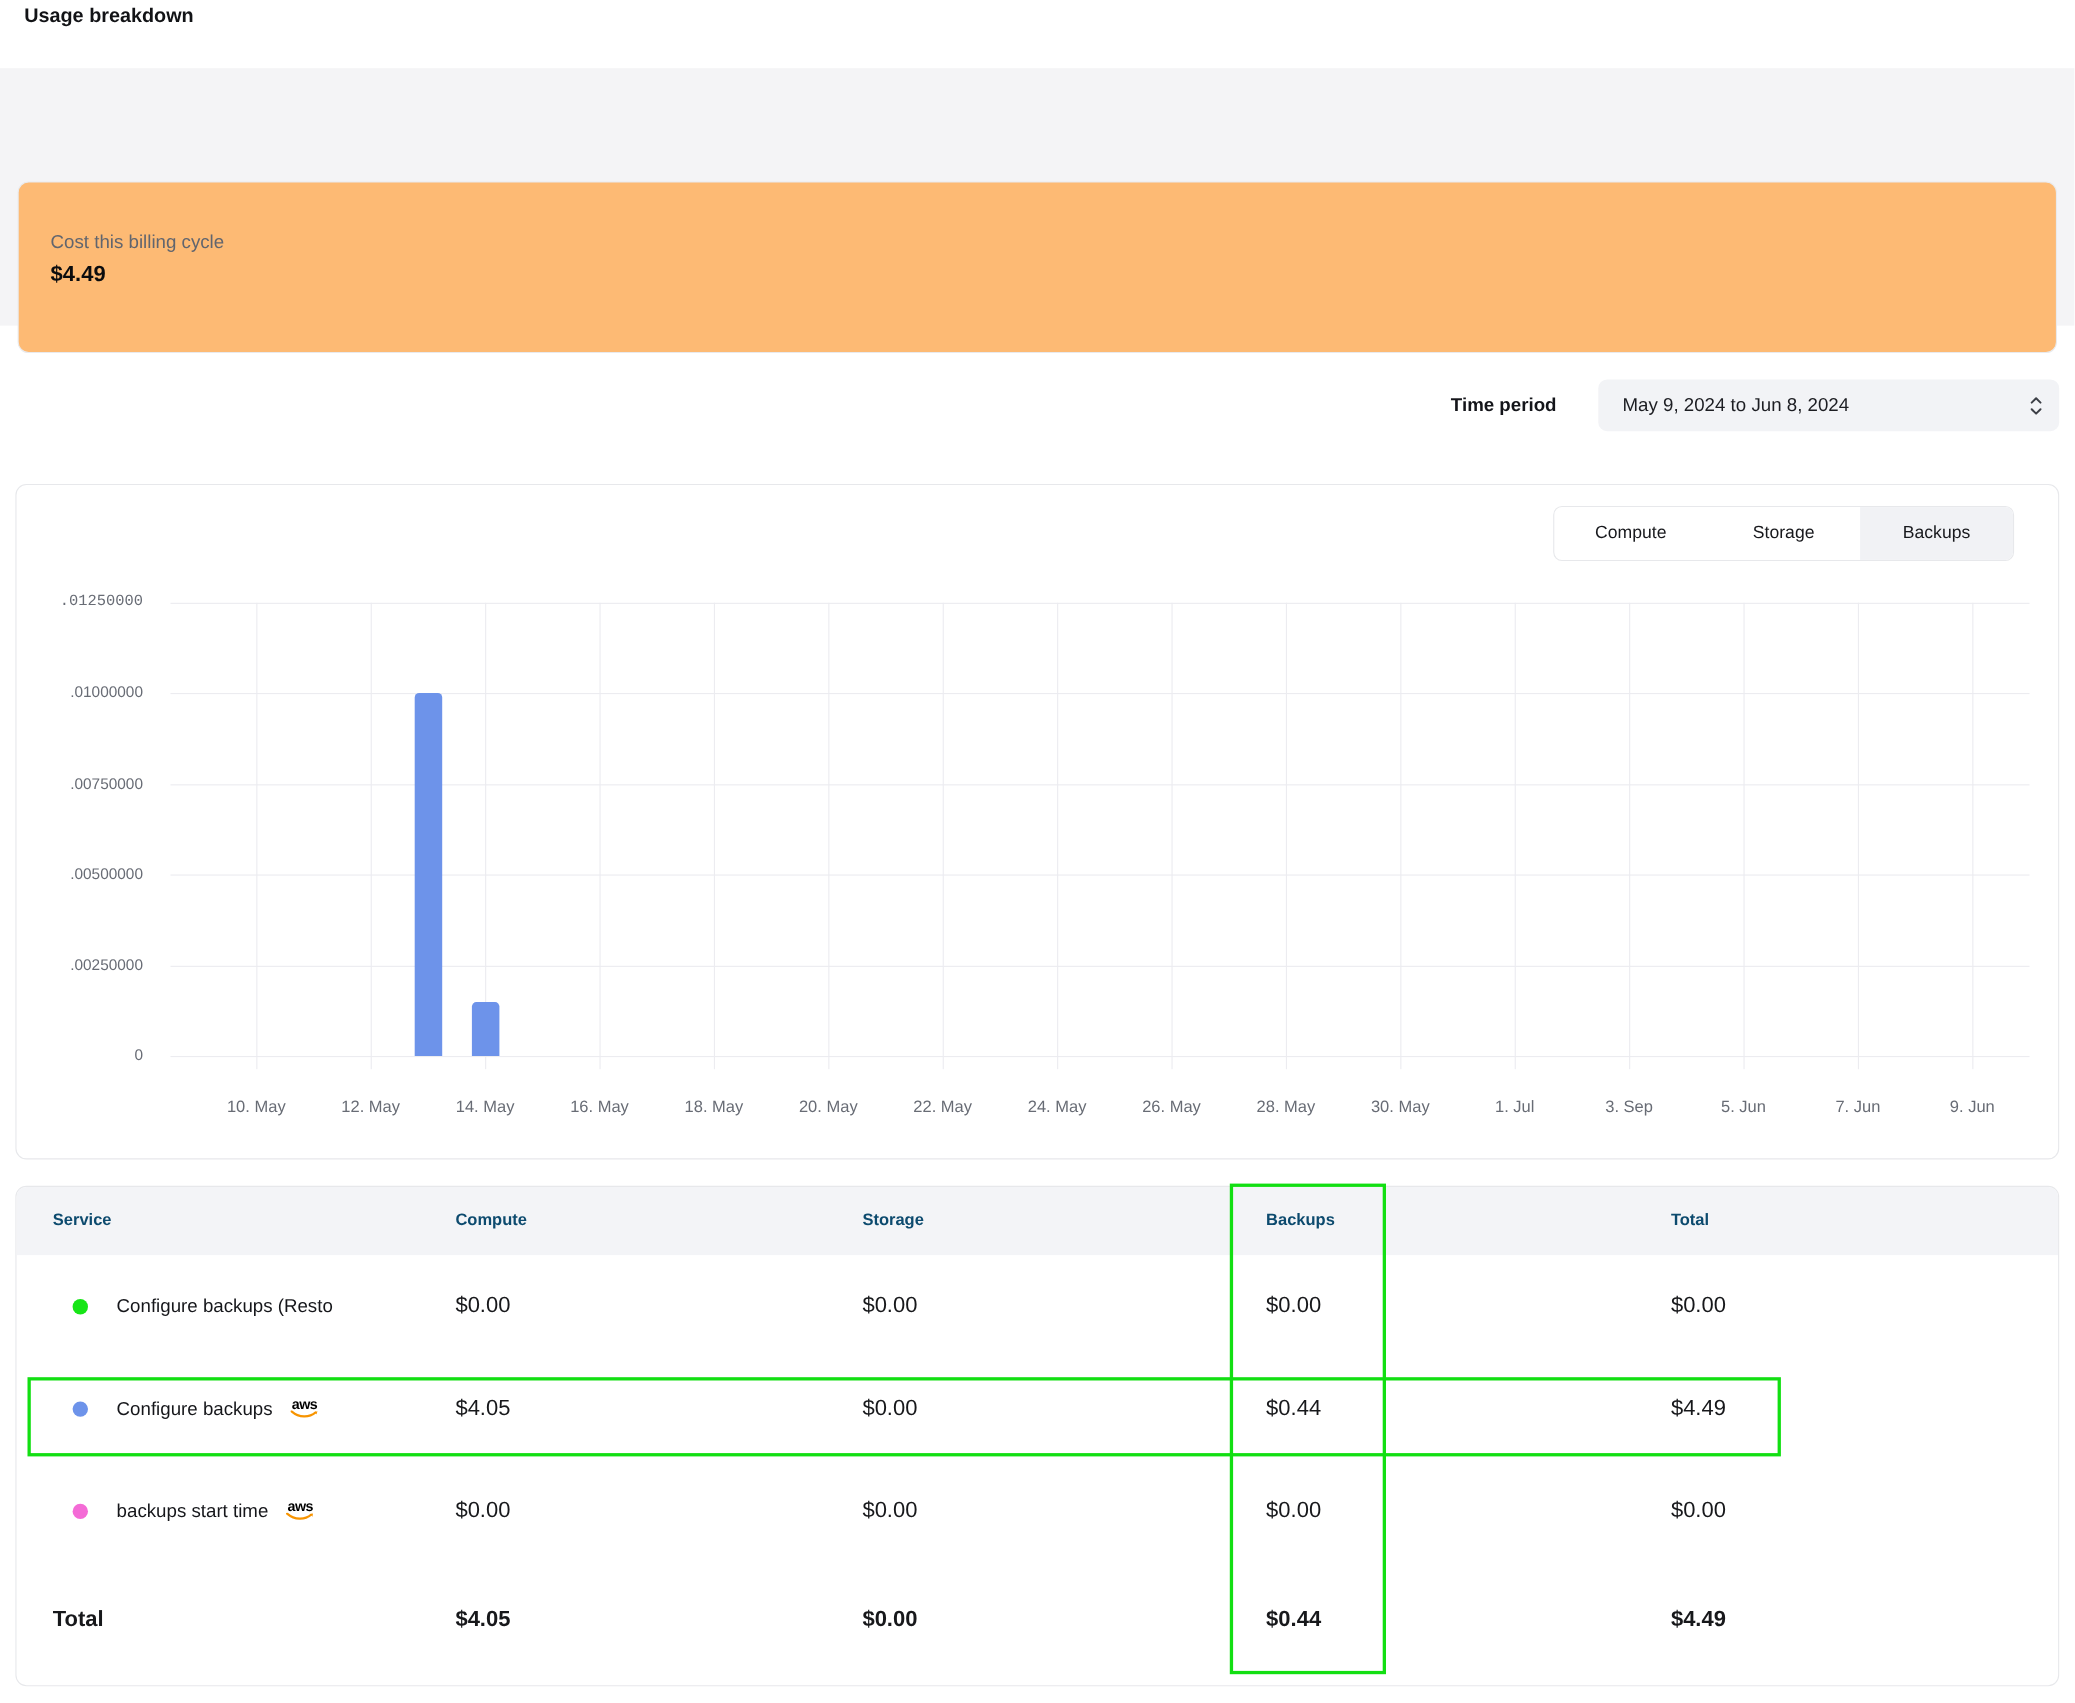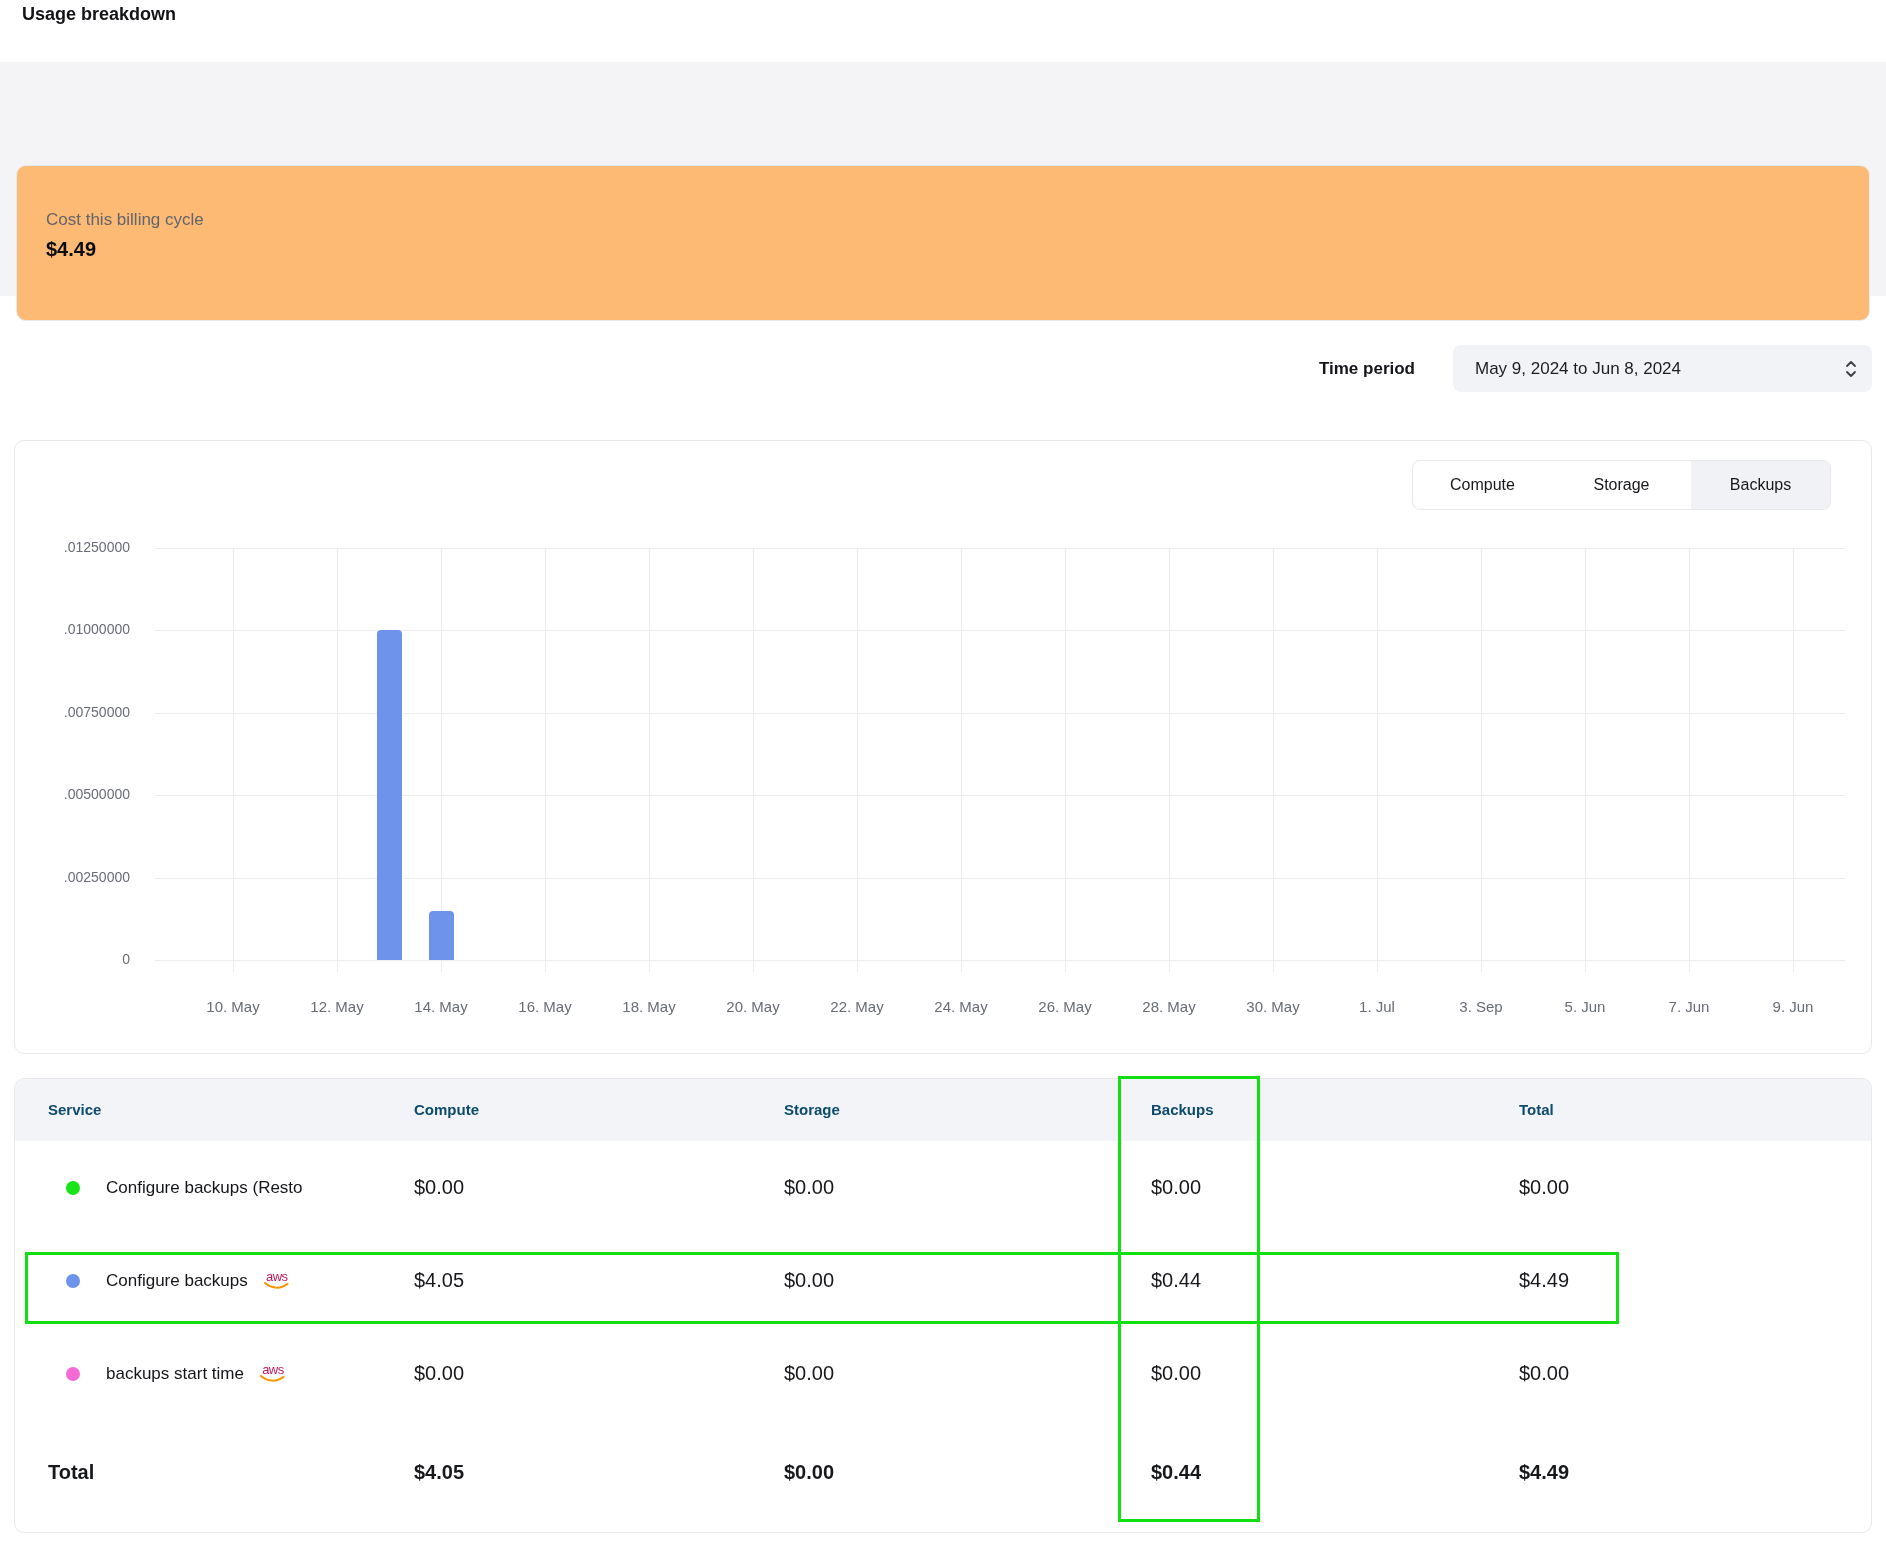--- a/index.html
+++ b/index.html
@@ -41,21 +41,21 @@
   
   .table-card{left:14px;top:1078px;width:1856px;height:453px;background:#fff;
               border:1px solid #e7e8eb;border-radius:10px;overflow:hidden;}
   .thead{left:0;top:0;width:1856px;height:62px;background:#f3f4f7;}
   .th{top:0;height:62px;line-height:62px;font-size:15px;font-weight:600;color:#0c4a6e;}
   .trow{left:0;width:1856px;height:93px;text-align:right;}
   .td{top:0;height:93px;line-height:93px;font-size:20px;color:#17181b;white-space:nowrap;}
   .service-cell{display:flex;align-items:center;height:93px;}
   .dot{width:14px;height:14px;border-radius:50%;margin-right:26px;flex:0 0 auto;}
   .aws-badge{display:inline-flex;flex-direction:column;align-items:center;margin-left:16px;}
-  .aws-text{font-size:13px;font-weight:400;line-height:11px;color:#be185d;letter-spacing:-0.5px;}
+  .aws-text{font-size:13px;font-weight:700;line-height:11px;color:#000000;letter-spacing:-0.5px;}
   .total-row{left:0;top:341px;width:1856px;height:112px;}
   .total-row .td{height:112px;line-height:104px;font-weight:700;}
 
   
   .hl{border:3px solid #12df12;pointer-events:none;z-index:5;background:transparent;}
   .hl-row{left:25px;top:1252px;width:1588px;height:66px;}
   .hl-col{left:1118px;top:1076px;width:136px;height:440px;}
 </style>
 </head>
 <body>
@@ -79,21 +79,21 @@
 </div>
 
 <div class="abs chart-card"></div>
 <div class="abs tabs" id="tabs">
     <div class="tab" style="">Compute</div>
     <div class="tab" style="">Storage</div>
     <div class="tab active" style="">Backups</div>
   </div>
 <div class="abs" id="chart-layer" style="left:0;top:0;">
     <div class="abs gridline-h" style="left:155px;top:548px;width:1690px;"></div>
-    <div class="abs ytick" style="left:20px;top:539px;">.01250000</div>
+    <div class="abs ytick" style="left:20px;top:539px;font-family:Liberation Mono, monospace;">.01250000</div>
     <div class="abs gridline-h" style="left:155px;top:630.4000000000001px;width:1690px;"></div>
     <div class="abs ytick" style="left:20px;top:621.4000000000001px;">.01000000</div>
     <div class="abs gridline-h" style="left:155px;top:712.8px;width:1690px;"></div>
     <div class="abs ytick" style="left:20px;top:703.8px;">.00750000</div>
     <div class="abs gridline-h" style="left:155px;top:795.2px;width:1690px;"></div>
     <div class="abs ytick" style="left:20px;top:786.2px;">.00500000</div>
     <div class="abs gridline-h" style="left:155px;top:877.6px;width:1690px;"></div>
     <div class="abs ytick" style="left:20px;top:868.6px;">.00250000</div>
     <div class="abs gridline-h" style="left:155px;top:960px;width:1690px;"></div>
     <div class="abs ytick" style="left:20px;top:951px;">0</div>

